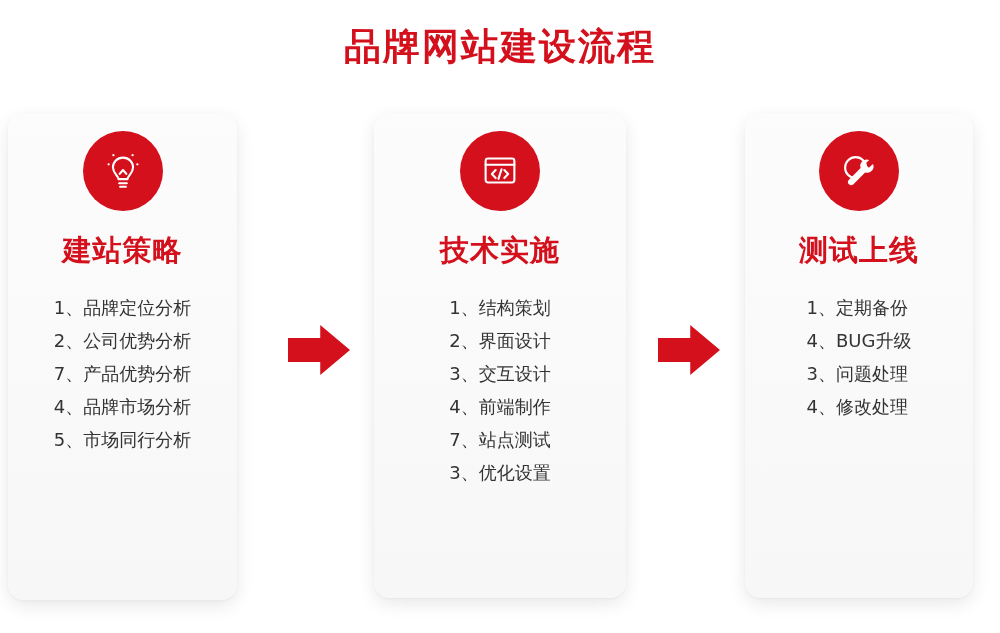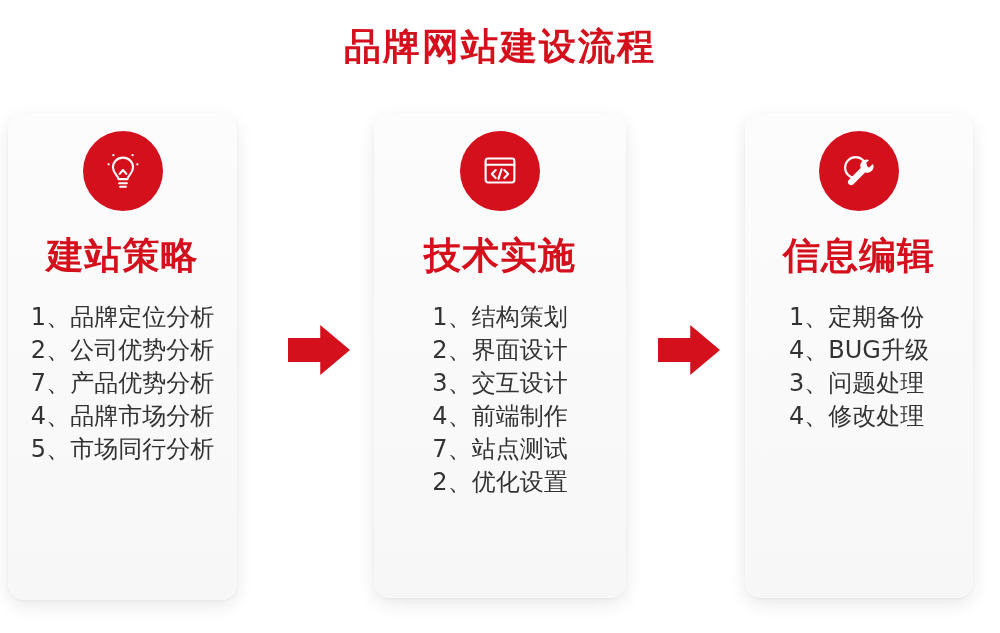--- a/index.html
+++ b/index.html
@@ -40,29 +40,29 @@
   .card-3{width:228px;height:485px;}
   .icon-circle{
     width:80px;height:80px;border-radius:50%;
     background:var(--accent);
     display:flex;align-items:center;justify-content:center;
     flex:0 0 auto;
   }
   .icon-circle svg{display:block;}
   .card-title{
     margin:20px 0 0;
-    font-size:37px;font-weight:600;
+    font-size:29px;font-weight:600;
     color:var(--accent);
     letter-spacing:1px;
   }
   .card-list{
     list-style:none;
     margin:20px auto 0;
     padding:0;
-    font-size:24px;
+    font-size:18px;
     color:var(--text);
     width:fit-content;
     text-align:left;
   }
   .card-list li{line-height:33px;white-space:nowrap;}
   .flow-arrow{
     width:62px;height:50px;
     background:var(--accent);
     clip-path:polygon(0 26%, 52% 26%, 52% 0, 100% 50%, 52% 100%, 52% 74%, 0 74%);
     flex:0 0 auto;
@@ -114,34 +114,34 @@
           <path d="M25.6 22.2l-3.2 10"></path>
         </svg>
       </div>
       <h2 class="card-title">技术实施</h2>
       <ul class="card-list">
           <li>1、结构策划</li>
           <li>2、界面设计</li>
           <li>3、交互设计</li>
           <li>4、前端制作</li>
           <li>7、站点测试</li>
-          <li>2、优化设置</li>
+          <li>3、优化设置</li>
         </ul>
     </section>
 
     <div class="flow-arrow arrow-2"></div>
 
     <section class="card card-3">
       <div class="icon-circle">
         <svg width="46" height="46" viewBox="0 0 48 48" fill="none" stroke="#ffffff" stroke-width="2.2" stroke-linecap="round" stroke-linejoin="round" aria-hidden="true">
           <path d="M31.5 20.5a11 11 0 1 0-11 11"></path>
           <path d="M38.6 16.6a6.6 6.6 0 0 1-8.2 8.9L18.2 37.7a3.3 3.3 0 1 1-4.7-4.7l12.2-12.2a6.6 6.6 0 0 1 8.9-8.2l-4.2 4.2 3.9 3.9 4.3-4.1z" fill="#ffffff" stroke="none"></path>
         </svg>
       </div>
-      <h2 class="card-title">信息编辑</h2>
+      <h2 class="card-title">测试上线</h2>
       <ul class="card-list">
           <li>1、定期备份</li>
           <li>4、BUG升级</li>
           <li>3、问题处理</li>
           <li>4、修改处理</li>
         </ul>
     </section>
 
   </div>
 </div>

